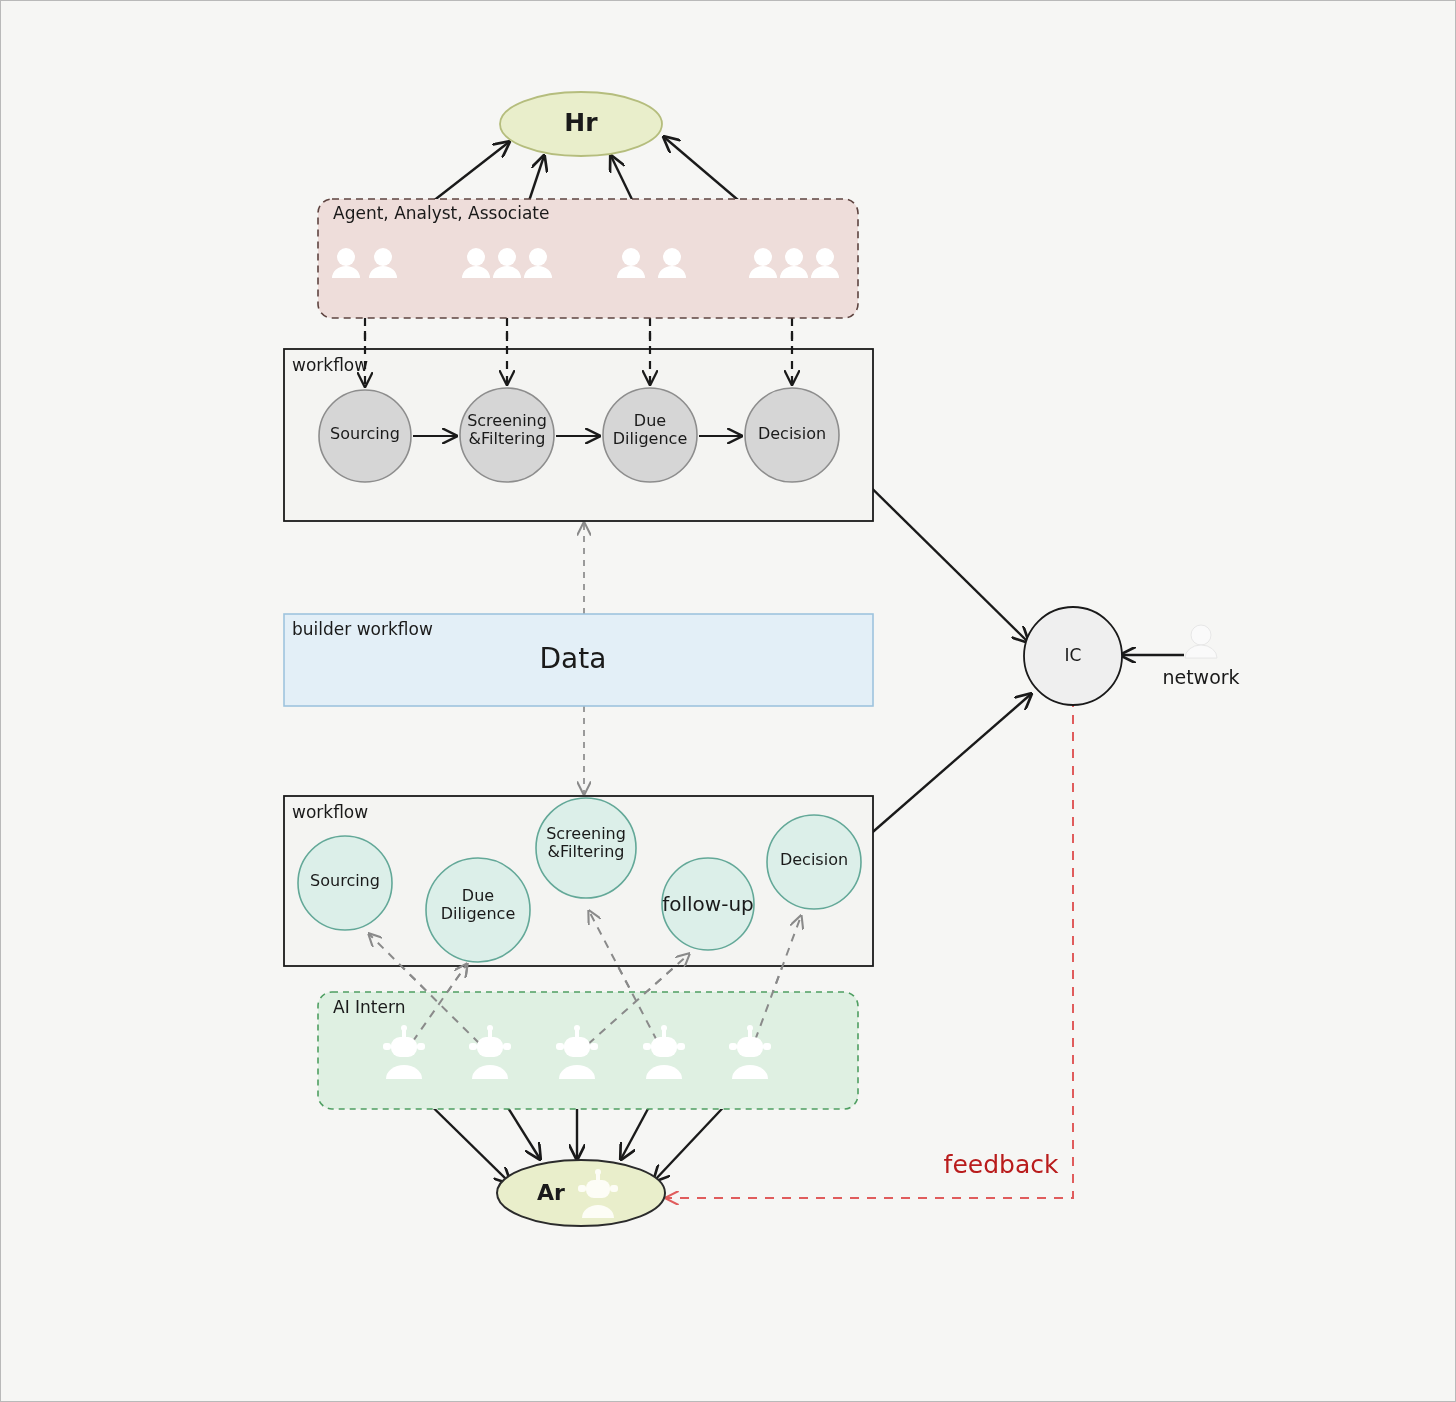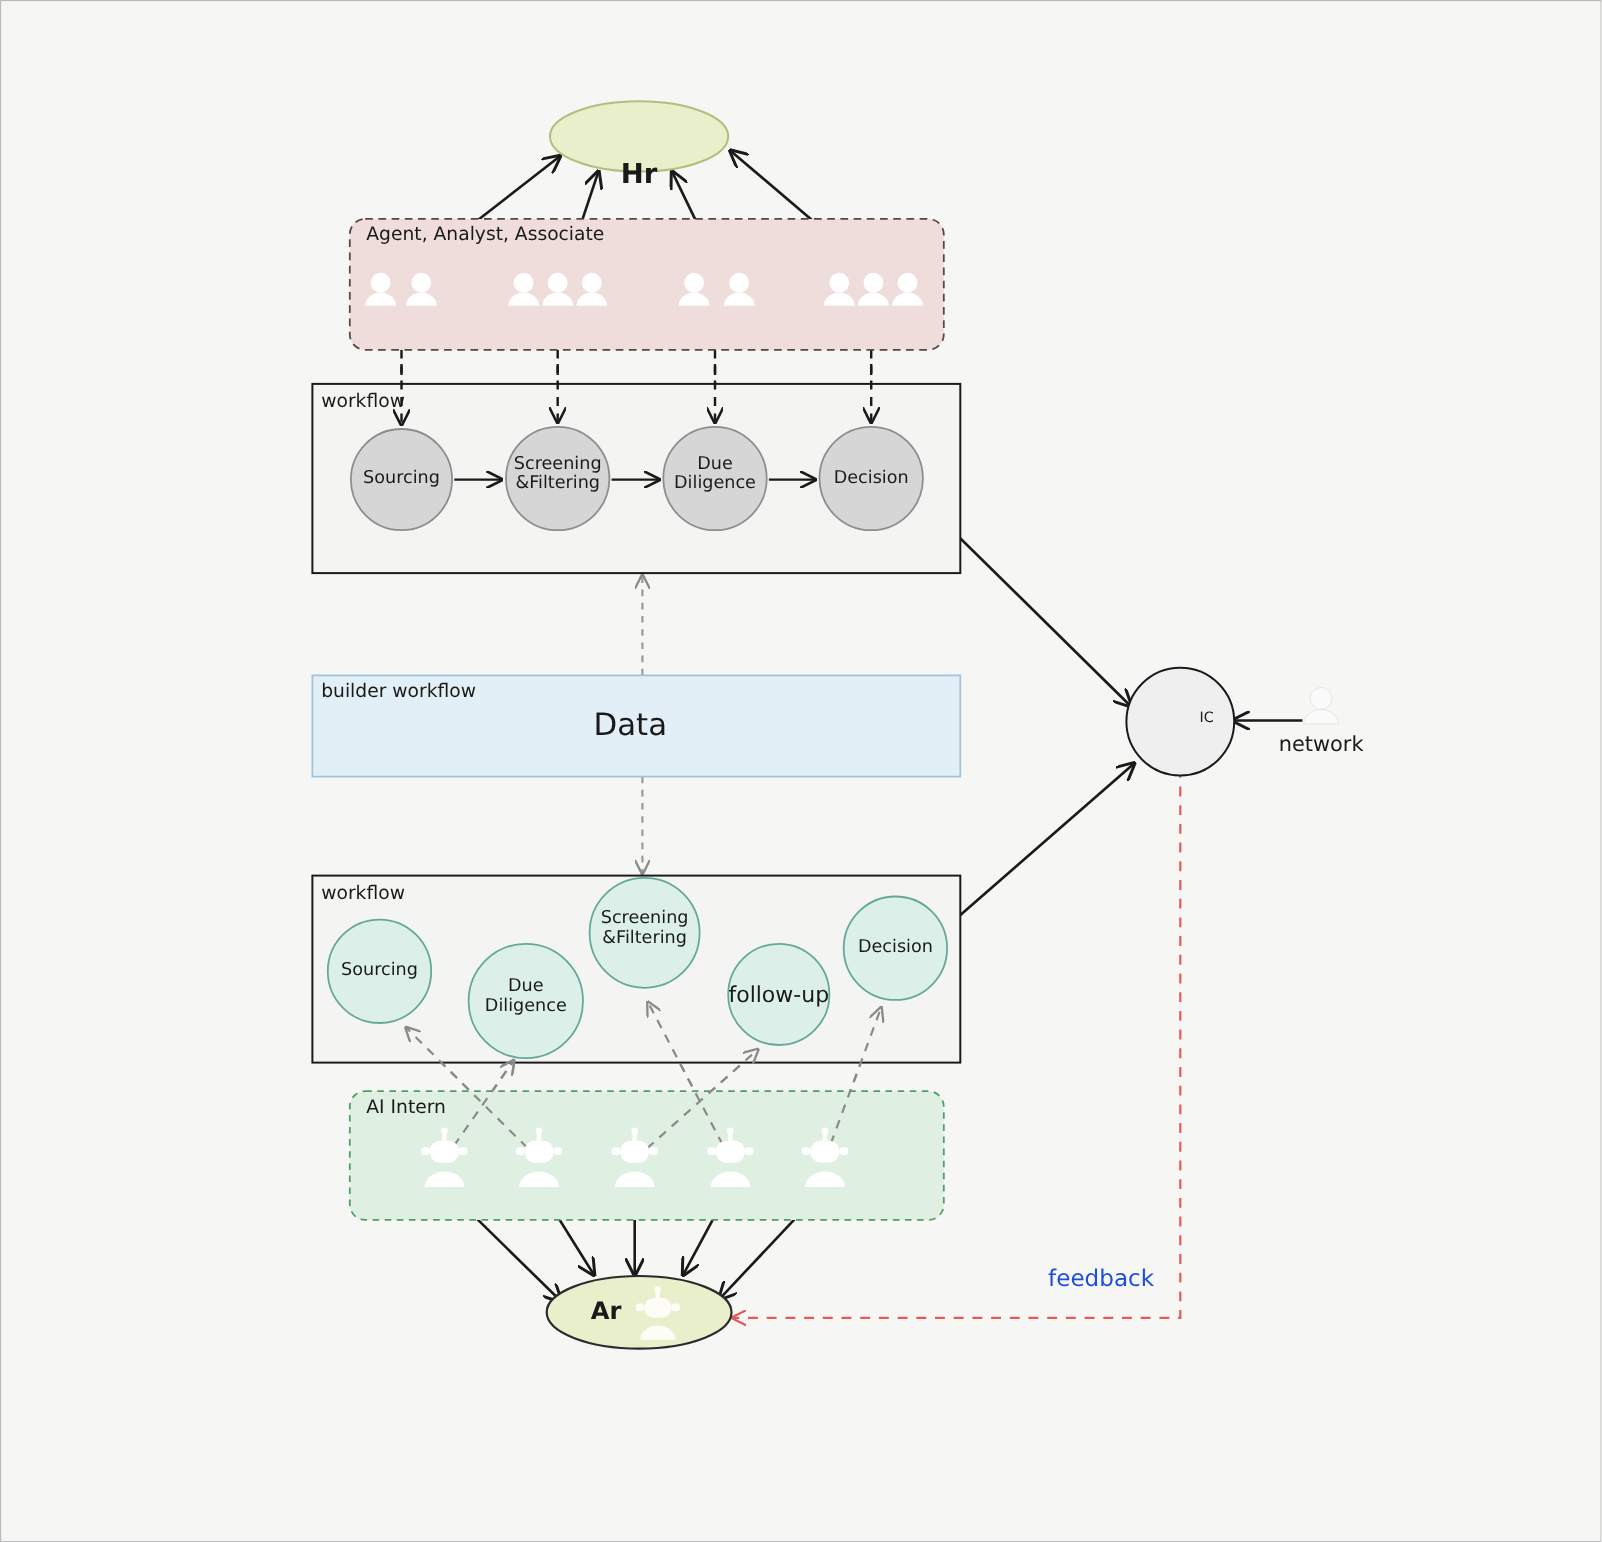--- a/index.html
+++ b/index.html
@@ -266,21 +266,21 @@
     <g fill="#fdfdf6">
       <rect x="595" y="1173" width="4" height="6"></rect>
         <circle cx="597" cy="1171" r="3"></circle>
       <rect x="585" y="1179" width="24" height="18" rx="8"></rect>
       <rect x="577" y="1184" width="8" height="7" rx="3"></rect>
         <rect x="609" y="1184" width="8" height="7" rx="3"></rect>
       <path d="M 581 1217 a 16 13 0 0 1 32 0 z"></path>
     </g>
   </svg>
 
-  <div class="node-text" style="left:500px; top:108px; width:160px; font-size:25px; font-weight:bold;margin-top:35px;">Hr</div>
+  <div class="node-text" style="left:500px; top:108px; width:160px; font-size:25px; font-weight:bold;">Hr</div>
 
   <div class="box-label" style="left:332px; top:202px;">Agent, Analyst, Associate</div>
 
   <div class="box-label" style="left:291px; top:354px;">workflow</div>
 
   <div class="node-text" style="left:304px; top:424px; width:120px; font-size:16px;">Sourcing</div>
   <div class="node-text" style="left:446px; top:411px; width:120px; font-size:16px;">Screening
 &amp;Filtering</div>
   <div class="node-text" style="left:589px; top:411px; width:120px; font-size:16px;">Due
 Diligence</div>
@@ -294,21 +294,21 @@
   <div class="node-text" style="left:284px; top:871px; width:120px; font-size:16px;">Sourcing</div>
   <div class="node-text" style="left:417px; top:886px; width:120px; font-size:16px;">Due
 Diligence</div>
   <div class="node-text" style="left:525px; top:824px; width:120px; font-size:16px;">Screening
 &amp;Filtering</div>
   <div class="node-text" style="left:647px; top:892px; width:120px; font-size:20px;">follow-up</div>
   <div class="node-text" style="left:753px; top:850px; width:120px; font-size:16px;">Decision</div>
 
   <div class="box-label" style="left:332px; top:996px;">AI Intern</div>
 
-  <div class="node-text" style="left:1022px; top:645px; width:100px; font-size:13px;padding-left:24px;">IC</div>
+  <div class="node-text" style="left:1022px; top:645px; width:100px; font-size:17px;">IC</div>
 
   <div class="node-text" style="left:1140px; top:666px; width:120px; font-size:19px;">network</div>
 
   <div class="node-text" style="left:505px; top:1180px; width:90px; font-size:22px; font-weight:bold;">Ar</div>
 
-  <div class="node-text" style="left:930px; top:1150px; width:140px; font-size:21px; color:#1d4ed8;">feedback</div>
+  <div class="node-text" style="left:930px; top:1150px; width:140px; font-size:25px; color:#b91c1c;">feedback</div>
 
 </div>
 
 </body></html>

